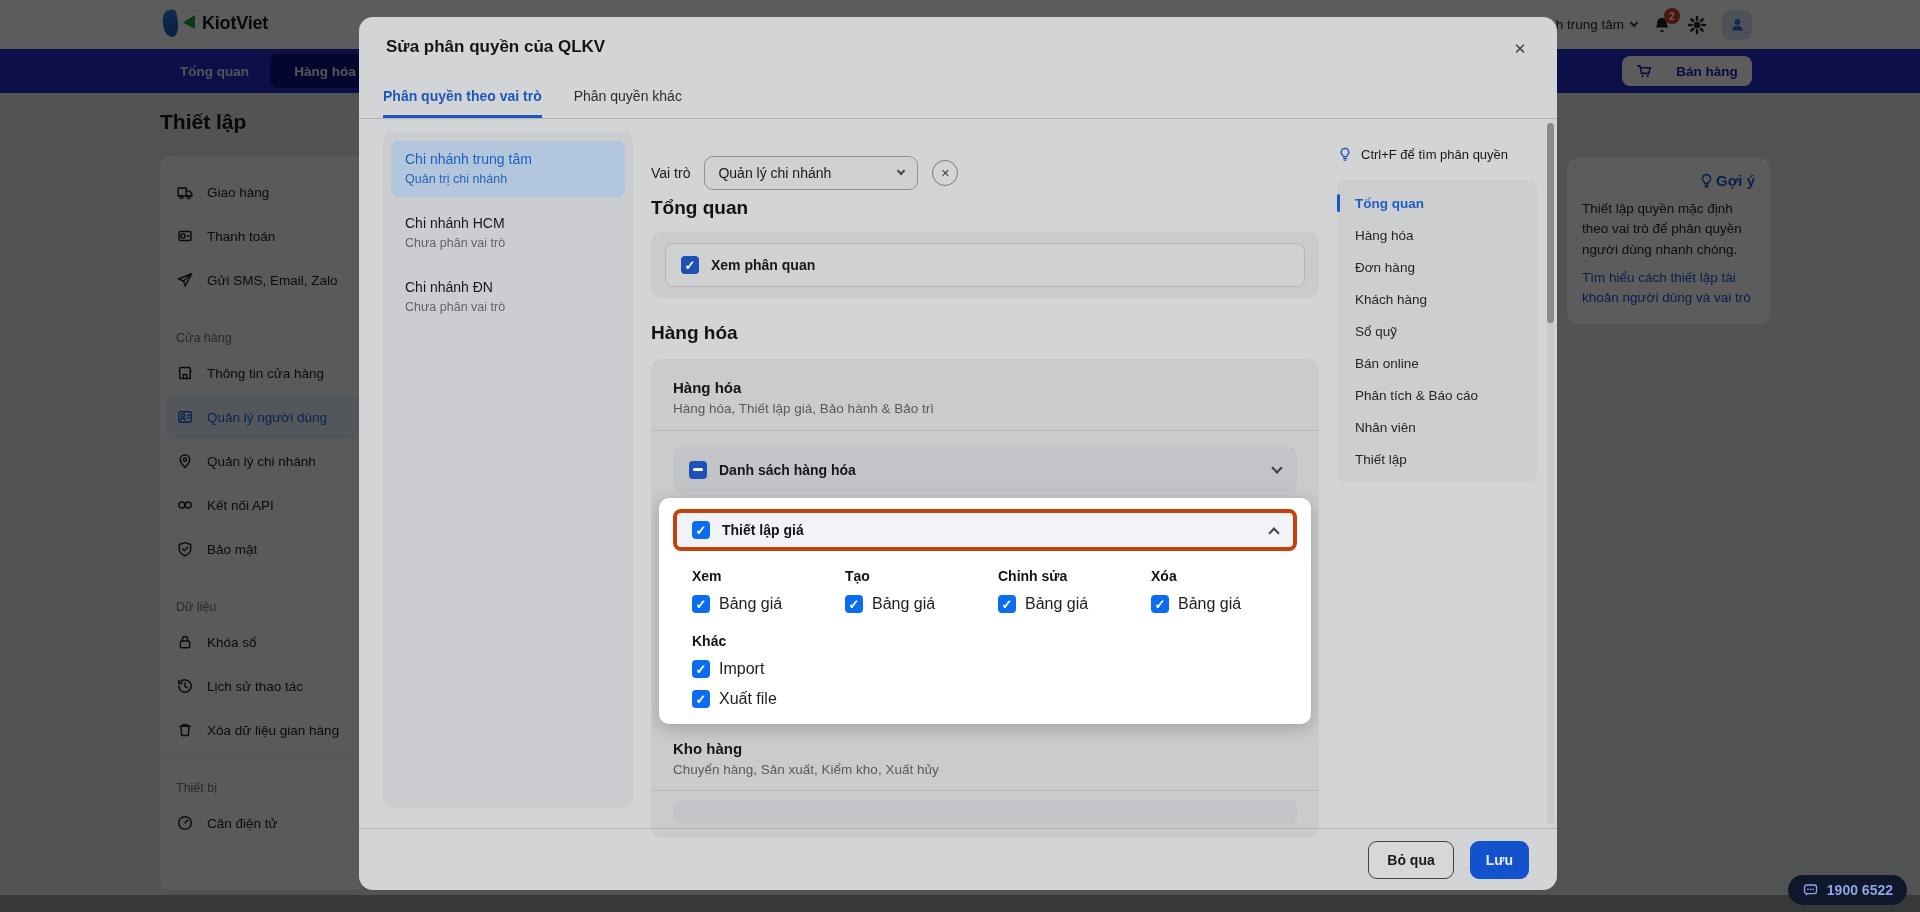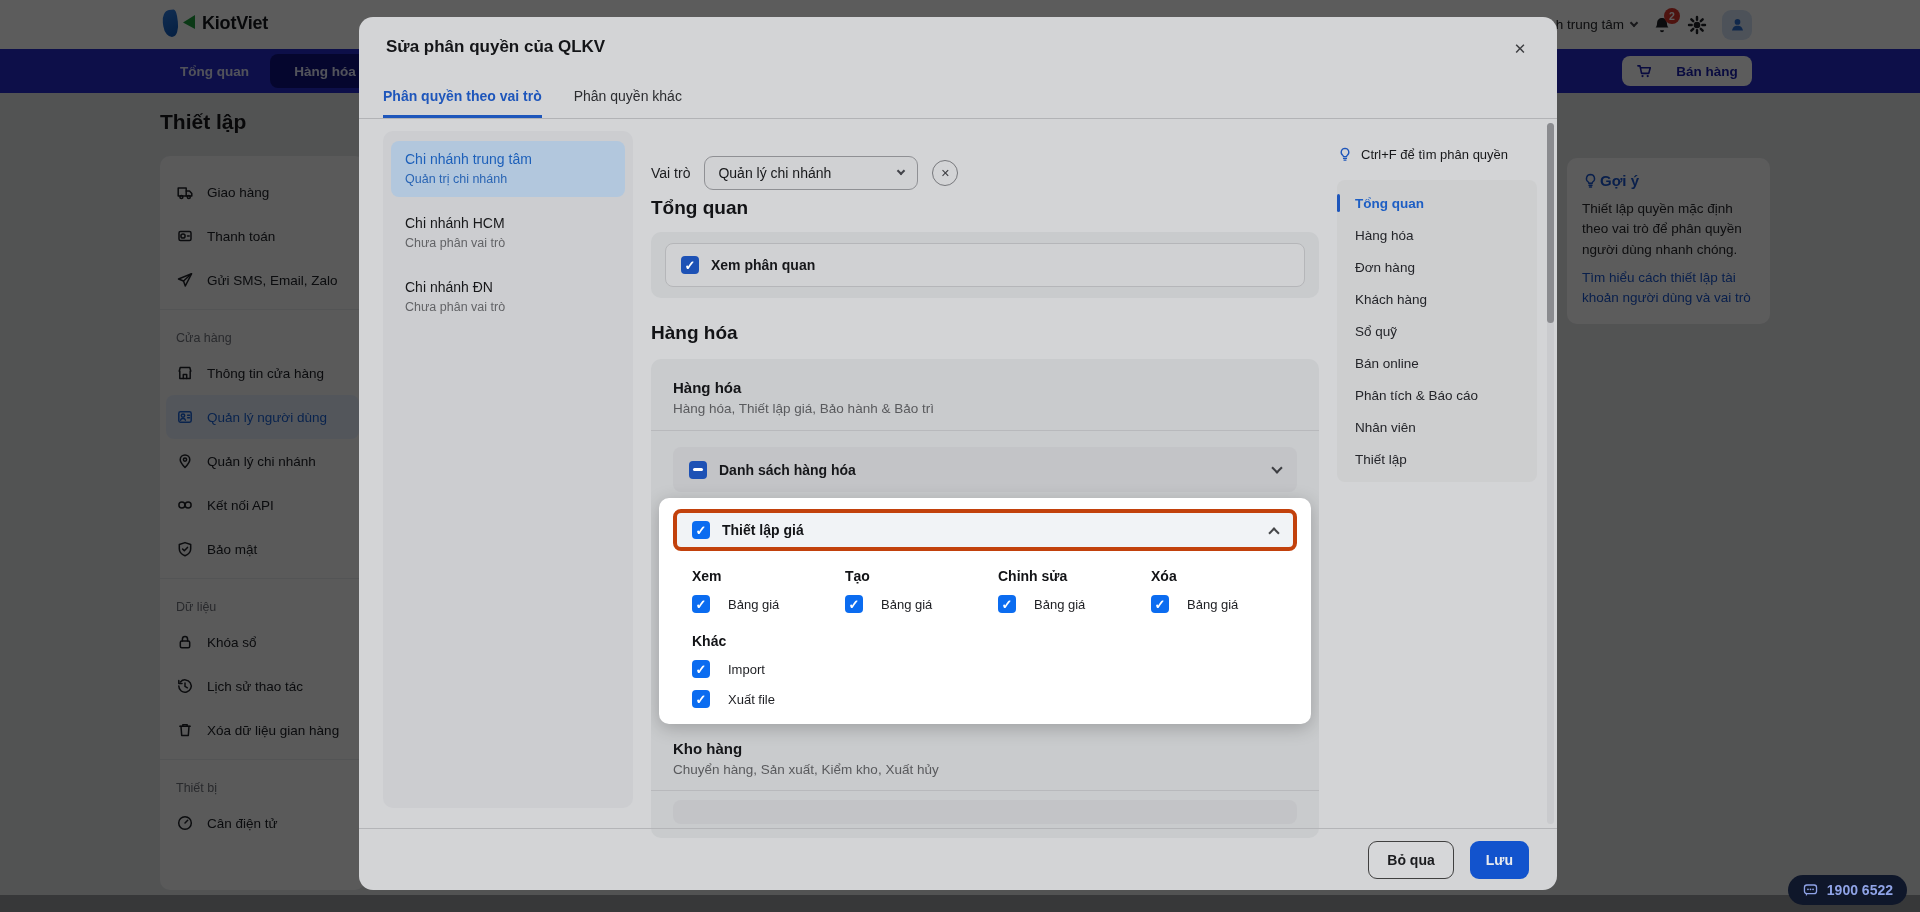--- a/index.html
+++ b/index.html
@@ -30,21 +30,21 @@
   .sell-btn { position:absolute; left:1622px; top:56px; width:130px; height:30px; background:#ffffff; border-radius:8px; display:flex; align-items:center; justify-content:center; gap:23px; font-size:13.5px; font-weight:700; color:#1a1fae; }
 
   .page-title { position:absolute; left:160px; top:110px; font-size:21px; font-weight:700; color:#17181b; }
   .settings-card { position:absolute; left:160px; top:156px; width:205px; height:734px; background:#f8f9fa; border-radius:10px; overflow:hidden; padding-top:14px; }
   .sgroup-label { padding:14px 16px 6px; font-size:12.5px; color:#70727a; }
   .sitem { height:44px; display:flex; align-items:center; gap:13px; padding:0 16px; font-size:13.5px; color:#202227; }
   .sitem.sel { background:#e7effc; color:#1b62d6; margin:0 6px; padding:0 10px; border-radius:8px; }
   .sdivider { border-top:1px solid #e7e8ea; margin:7px 0; }
 
   .tips { position:absolute; left:1567px; top:158px; width:203px; background:#ffffff; border-radius:10px; padding:14px 15px 16px; }
-  .tips-title { display:flex; align-items:center; gap:1px; font-size:15px; font-weight:700; color:#1b57d0; }
+  .tips-title { display:flex; align-items:center; gap:1px; font-size:15px; font-weight:700; color:#1b57d0;justify-content:flex-end; }
   .tips-body { margin-top:10px; font-size:13.5px; line-height:1.5; color:#27282c; }
   .tips-link { margin-top:8px; font-size:13.5px; line-height:1.5; color:#1b57d0; }
   .bottom-strip { position:absolute; left:0; top:895px; width:1920px; height:17px; background:#9a9b9d; }
 
   
   .dim-overlay { position:absolute; inset:0; background:rgba(0,0,0,0.64); z-index:10; }
 
   
   .support { position:absolute; right:13px; top:875px; height:30px; z-index:15; background:#0f172a; border-radius:15px; display:flex; align-items:center; gap:8px; padding:0 14px; font-size:14px; font-weight:700; color:#8fa3e6; }
 
@@ -83,21 +83,21 @@
   .prow { margin-top:16px; height:45px; background:#c3c4c7; border-radius:8px; display:flex; align-items:center; gap:12px; padding:0 16px; font-size:14px; font-weight:600; color:#16171a; }
   .prow .sp { flex:1; }
   .prow .chev { border-color:#3d3e42; }
 
   .spotlight { margin:6px -14px 0; background:#ffffff; border-radius:10px; padding:11px 14px 16px; box-shadow:0 4px 18px rgba(0,0,0,.22); }
   .tl-row { height:42px; background:#f1f3f6; border:4px solid #c2410c; border-radius:8px; display:flex; align-items:center; gap:12px; padding:0 15px; font-size:14px; font-weight:600; color:#121316; }
   .tl-row .sp { flex:1; }
   .tl-row .chev { border-color:#46474a; }
   .perm-grid { margin:17px 0 0 19px; display:grid; grid-template-columns:153px 153px 153px 1fr; }
   .perm-h { font-size:14px; font-weight:700; color:#121316; }
-  .perm-cell { margin-top:11px; display:flex; align-items:center; gap:18px; font-size:13px; color:#1d1e22; }
+  .perm-cell { margin-top:11px; display:flex; align-items:center; gap:9px; font-size:16px; color:#1d1e22; }
   .khac { margin:20px 0 0 19px; }
   .khac .perm-cell { margin-top:11px; }
   .khac .perm-cell + .perm-cell { margin-top:12px; }
   .kho { margin-top:16px; }
   .partial-row { margin:9px 0 0; height:24px; background:#c3c4c7; border-radius:8px; }
 
   .cb { width:18px; height:18px; border-radius:4px; position:relative; flex:none; }
   .cb.dimmed { background:#1d51b5; }
   .cb.bright { background:#0b6cf0; }
   .cb.check::after { content:"\2713"; position:absolute; inset:0; display:flex; align-items:center; justify-content:center; color:#fff; font-size:13px; font-weight:700; line-height:1; }

